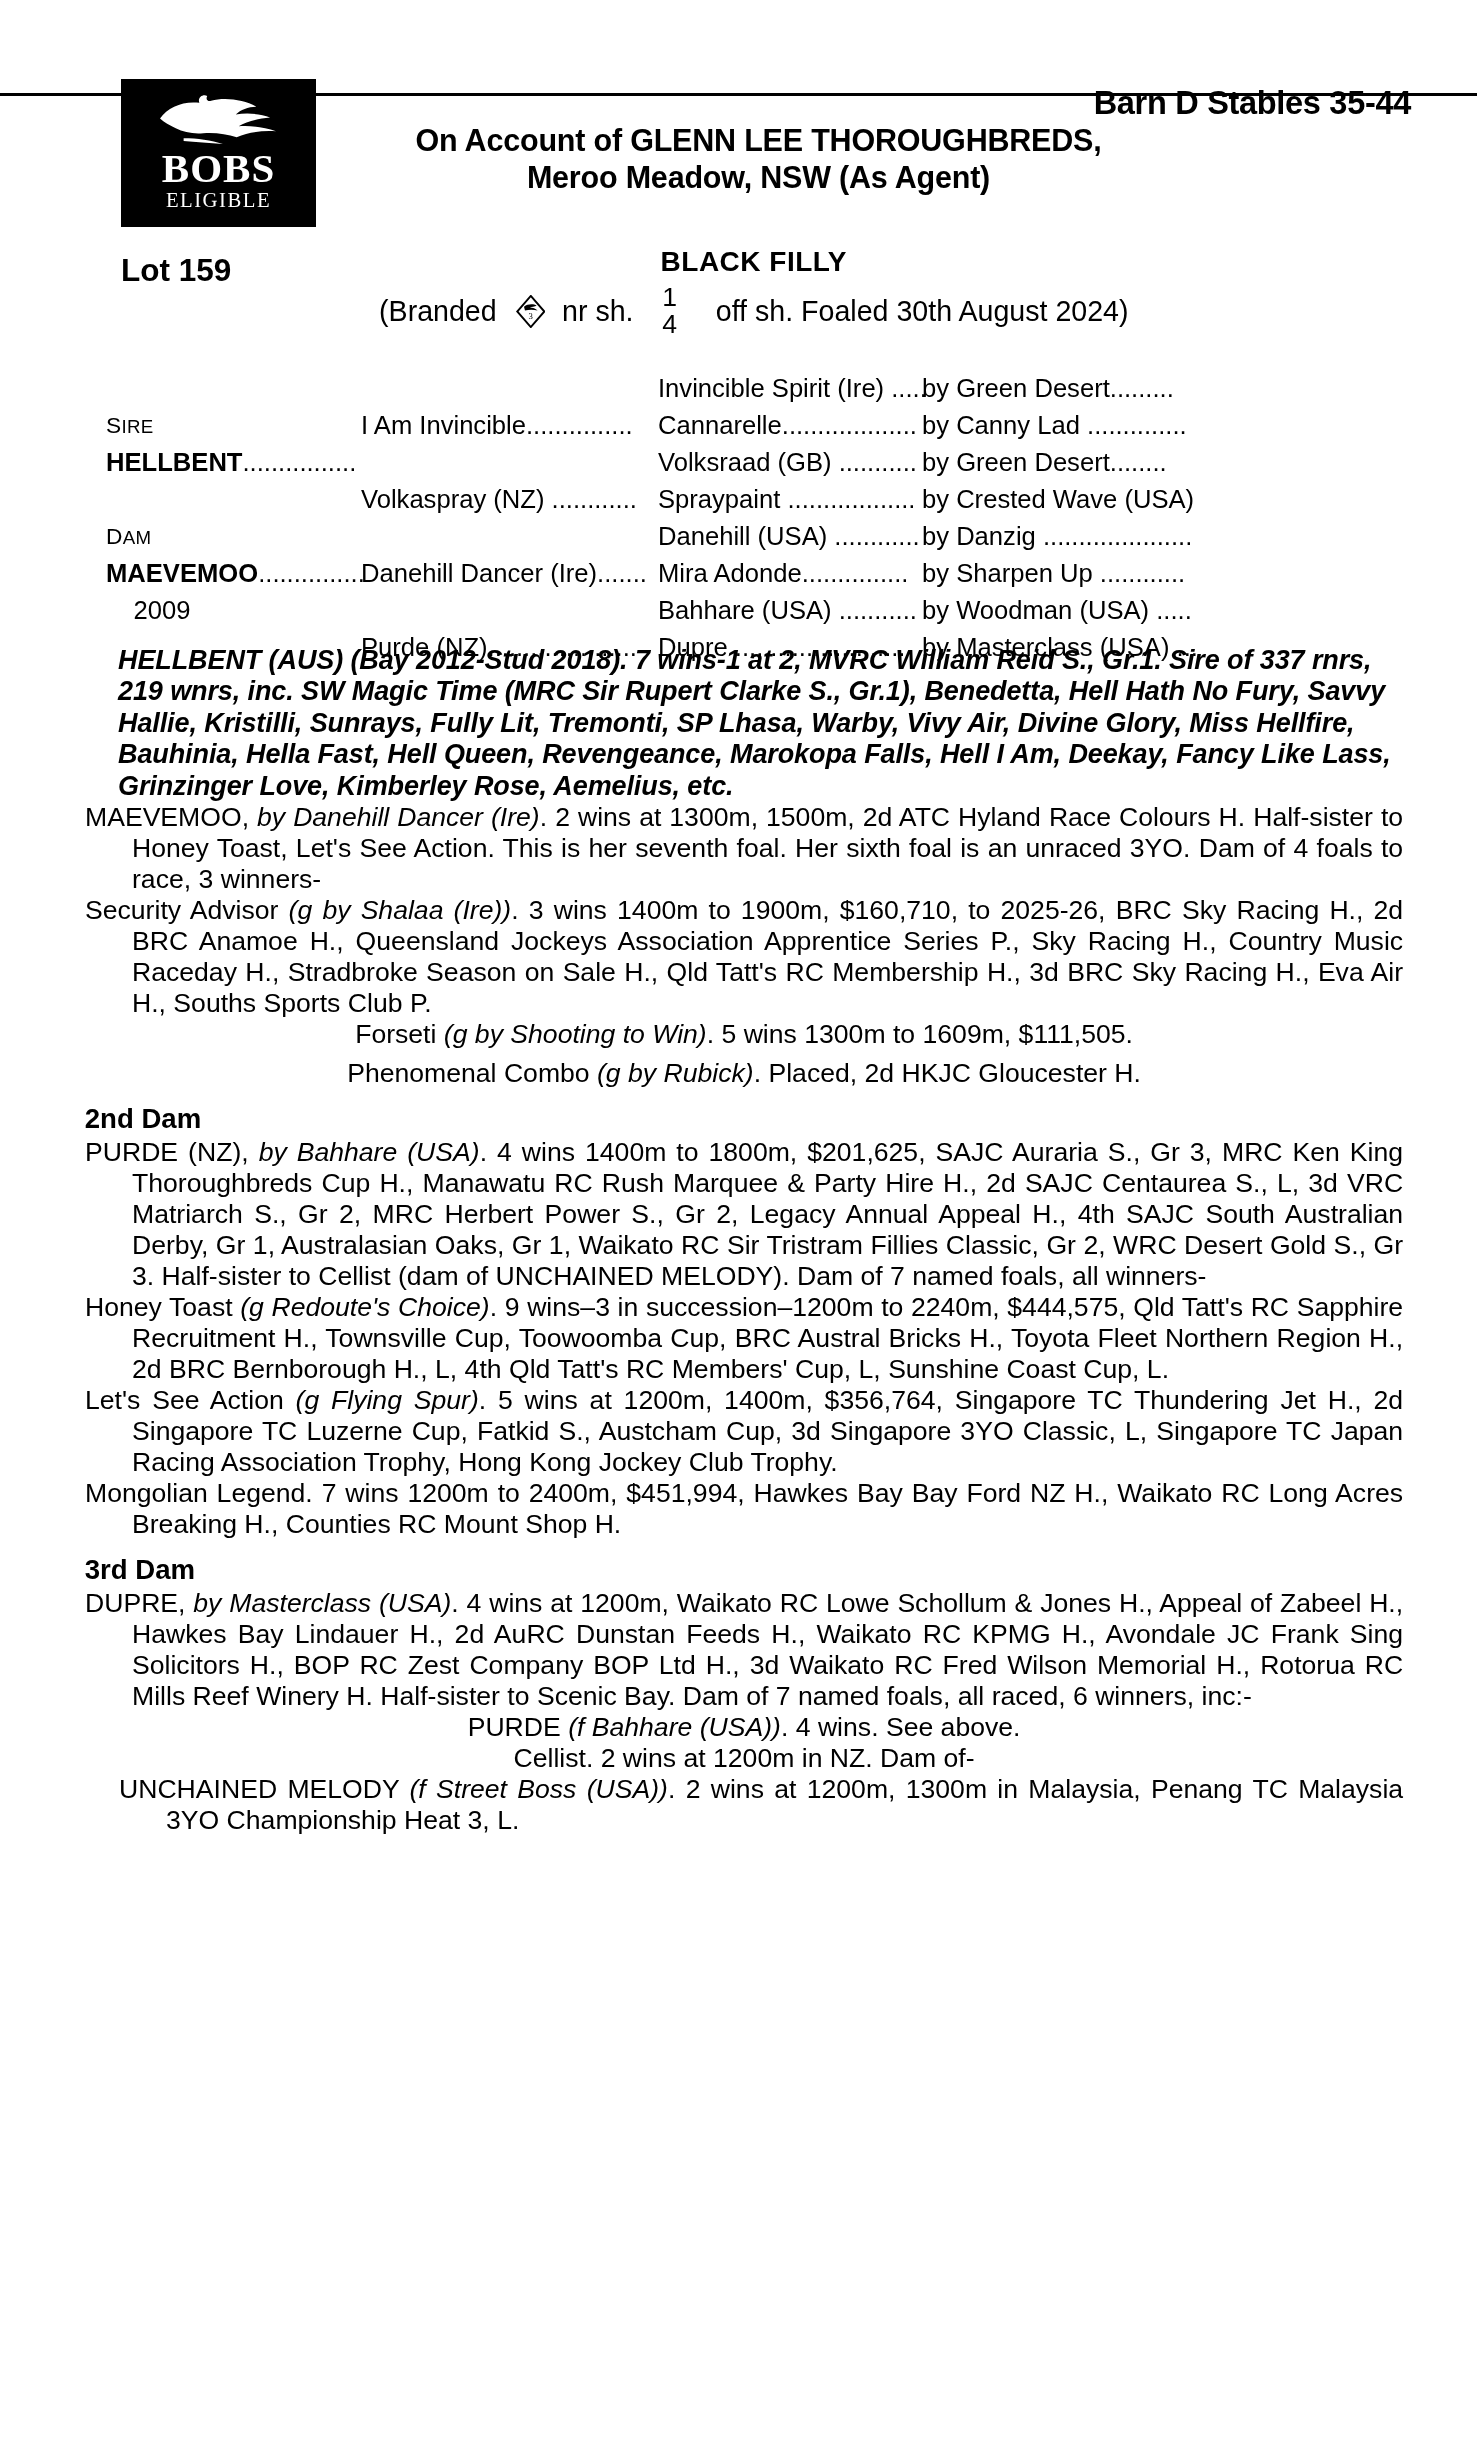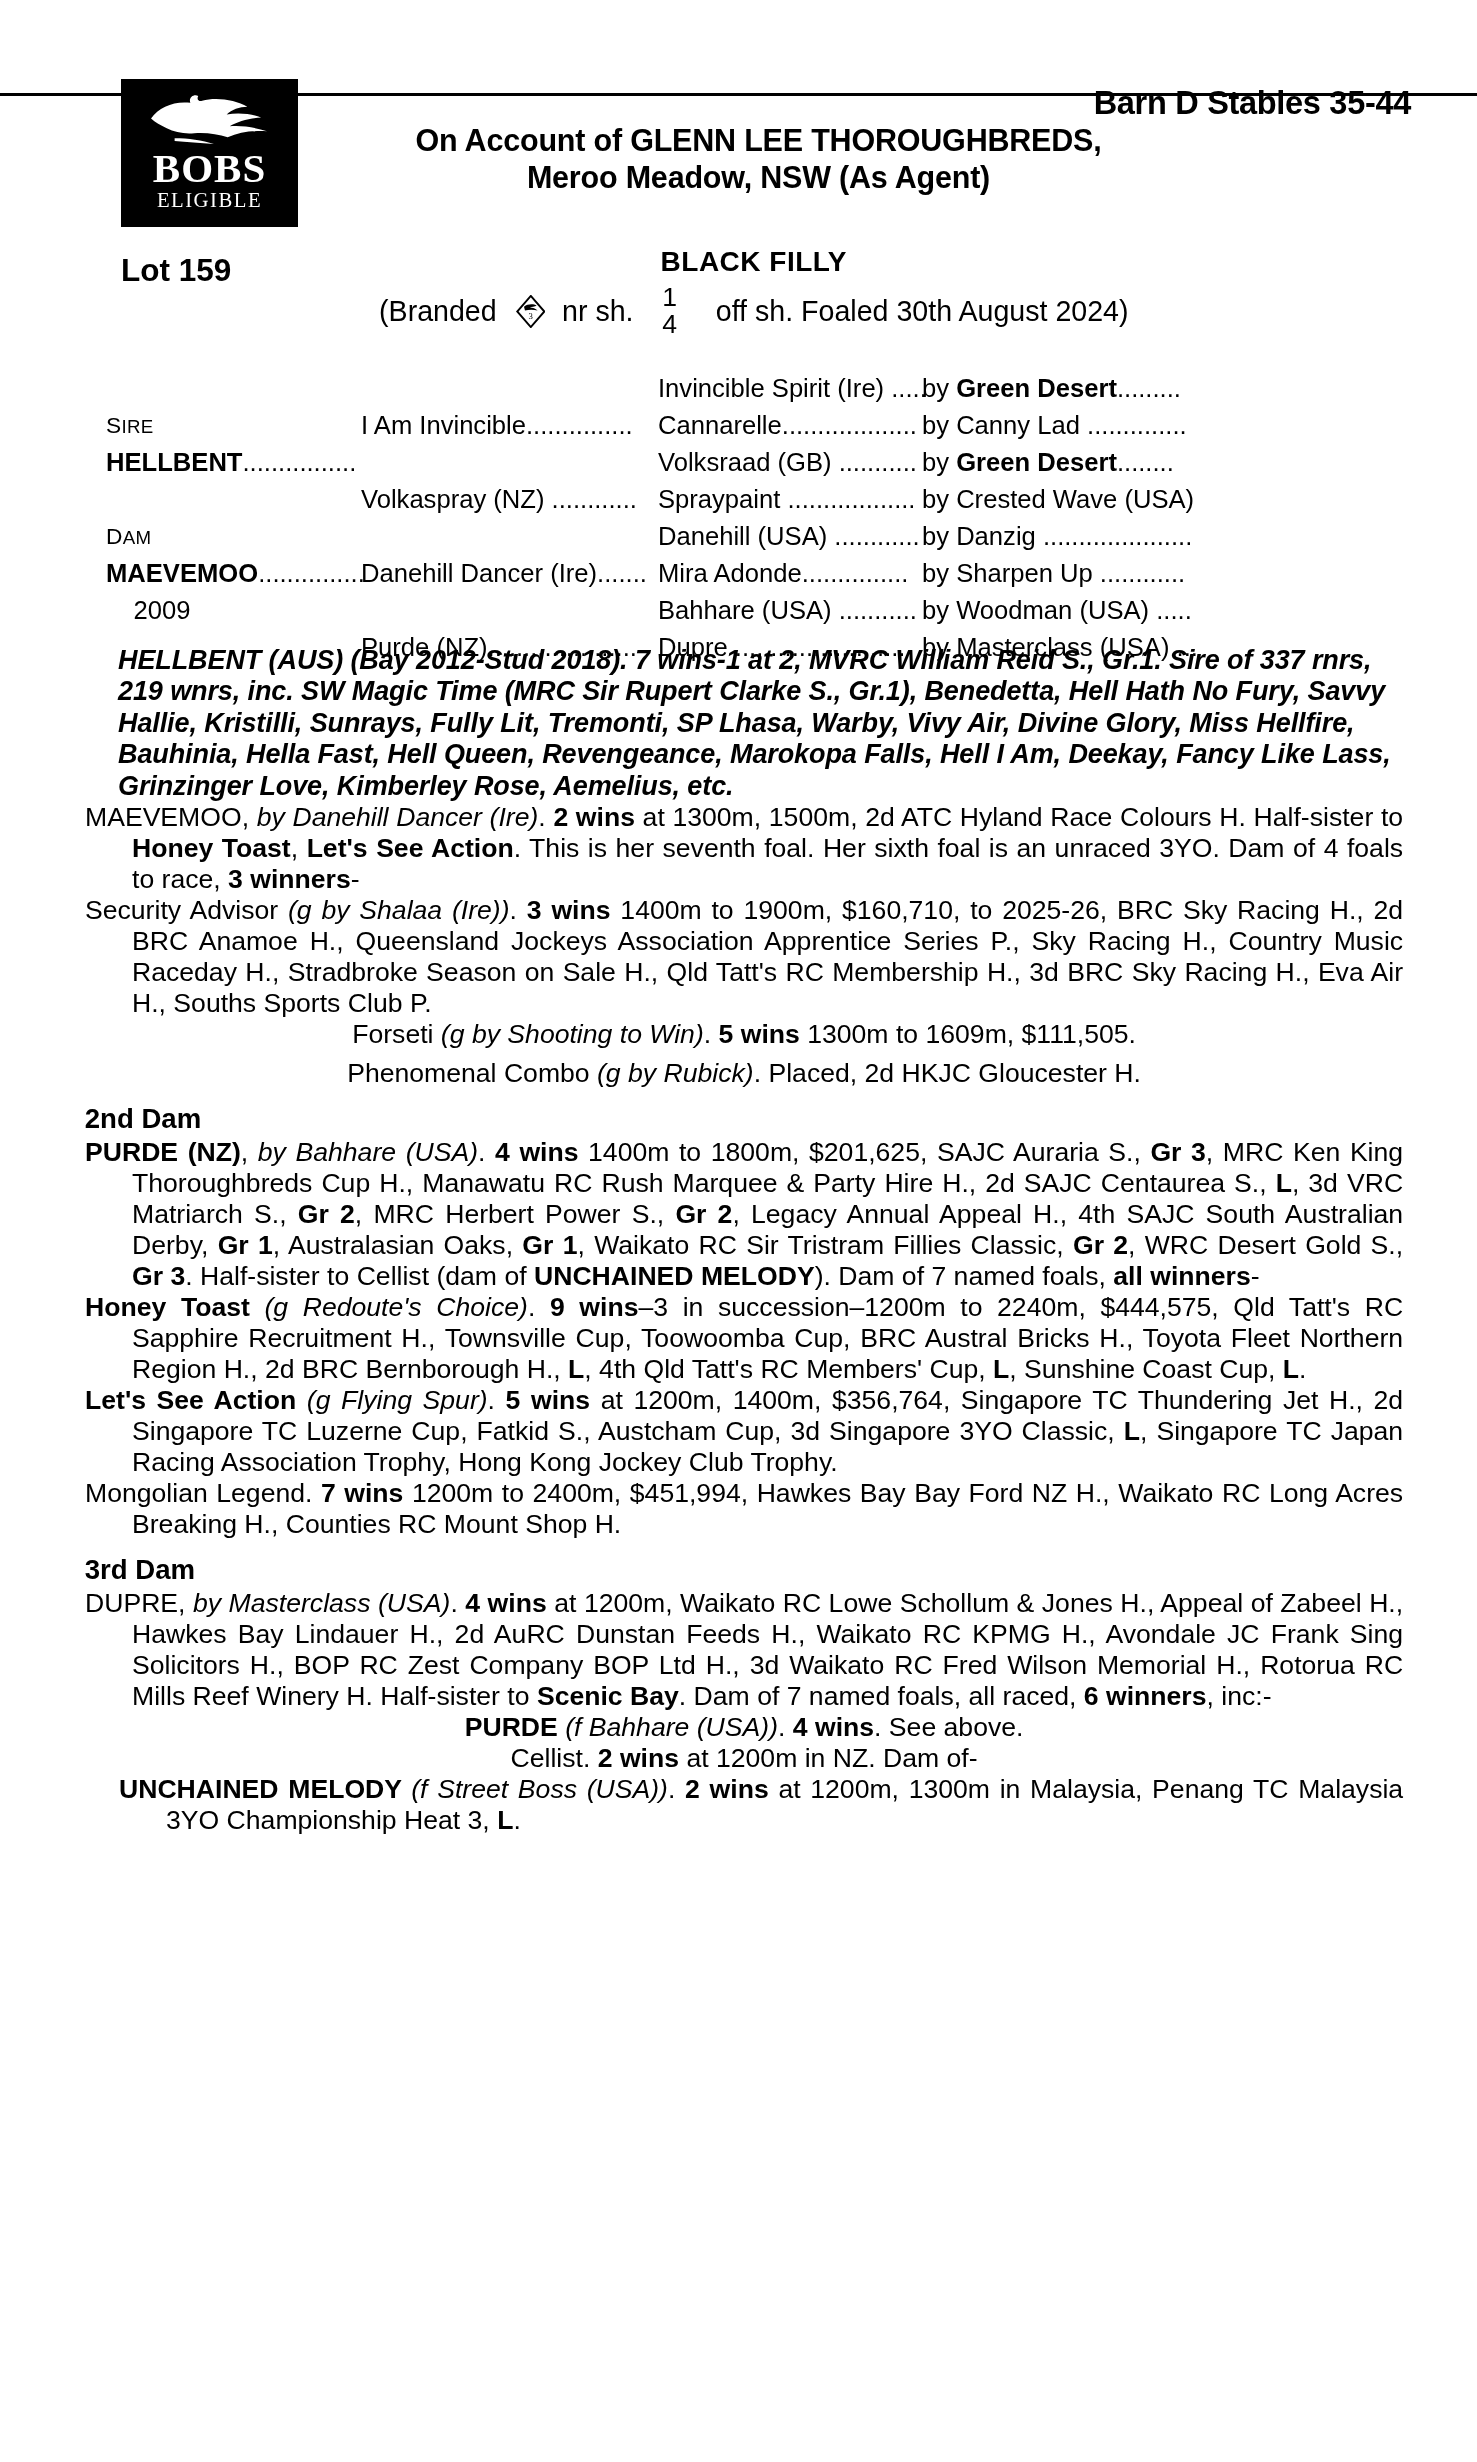--- a/index.html
+++ b/index.html
@@ -32,21 +32,21 @@
   
   .header {
     position: relative;
     height: 169px;
     margin-top: 77px;
   }
   .bobs-logo {
     position: absolute;
     left: 54px;
     top: 2px;
-    width: 177px;
+    width: 195px;
     height: 148px;
     background: #000;
     color: #fff;
     display: flex;
     flex-direction: column;
     align-items: center;
     justify-content: flex-start;
     padding-top: 9.9px;
     box-sizing: border-box;
   }
@@ -199,21 +199,21 @@
   }
   .entry.hang {
     padding-left: 65px;
     text-indent: -47px;
   }
   .entry.hang2 {
     padding-left: 99px;
     text-indent: -47px;
   }
   .entry.nojust { text-align: center; }
-  b { font-weight: bold; margin-top: 8px; }
+  b { font-weight: normal; margin-top: 8px; }
   i { font-style: italic; }
 </style>
 </head>
 <body>
 
 <div class="page">
 
   <div class="rule-top"></div>
 
   <div class="header">

